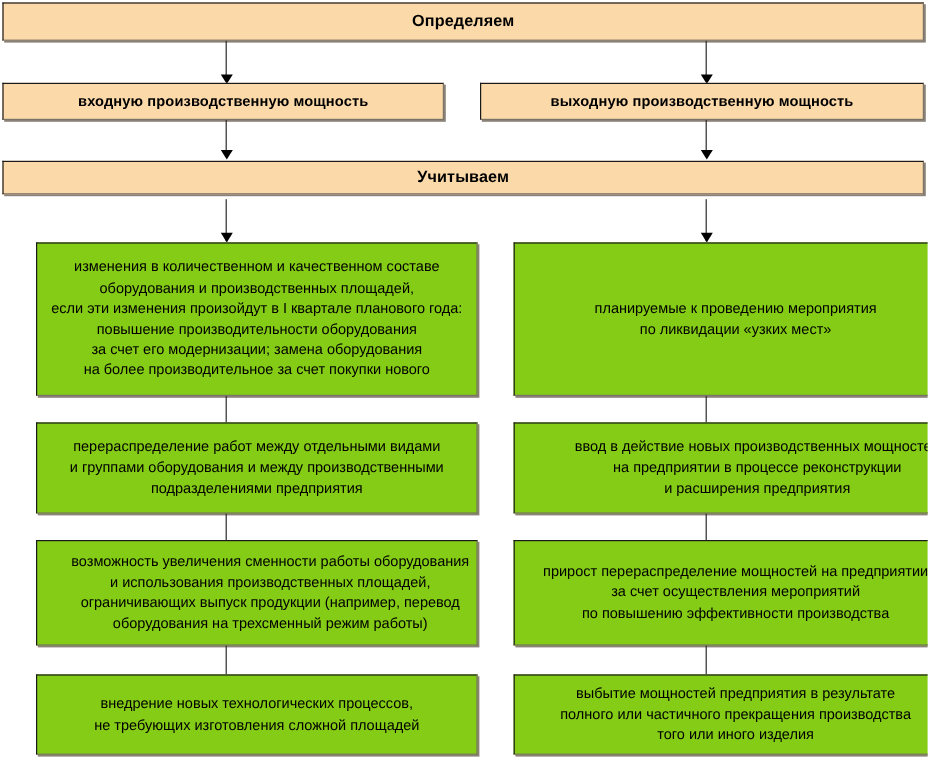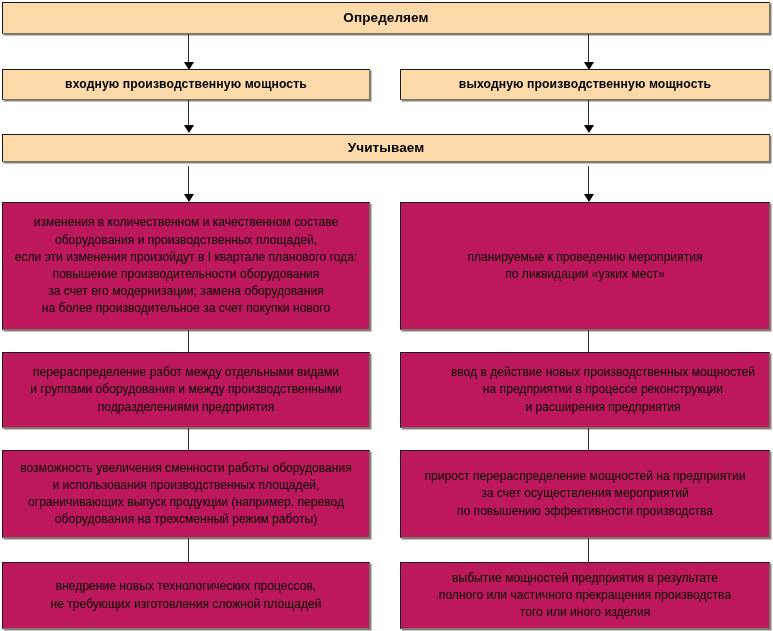--- a/index.html
+++ b/index.html
@@ -56,21 +56,22 @@
     background: #fcd9a8;
   }
   .subhead .txt {
     font-weight: bold;
     font-size: 12.2px;
     letter-spacing: 0.1px;
   }
 
   
   .content {
-    background: #be185d;
+    background: #84cc16;
+    margin-left: 28px;
   }
   .content .txt {
     font-weight: normal;
     font-size: 12.1px;
     line-height: 1.42;
   }
 
   
   .vline {
     position: absolute;
@@ -137,21 +138,21 @@
   <div class="vline" style="left:188px; top:330px; height:22px;"></div>
 
   <div class="box content" style="left:2px; top:352px; width:368px; height:76px;">
     <span class="txt">перераспределение работ между отдельными видами
 и группами оборудования и между производственными
 подразделениями предприятия</span>
   </div>
 
   <div class="vline" style="left:188px; top:428px; height:22px;"></div>
 
-  <div class="box content" style="left:2px; top:450px; width:368px; height:88px;">
+  <div class="box content" style="left:2px; top:450px; width:368px; height:88px;justify-content:flex-end;">
     <span class="txt">возможность увеличения сменности работы оборудования
 и использования производственных площадей,
 ограничивающих выпуск продукции (например, перевод
 оборудования на трехсменный режим работы)</span>
   </div>
 
   <div class="vline" style="left:188px; top:538px; height:24px;"></div>
 
   <div class="box content" style="left:2px; top:562px; width:368px; height:67px;">
     <span class="txt">внедрение новых технологических процессов,

